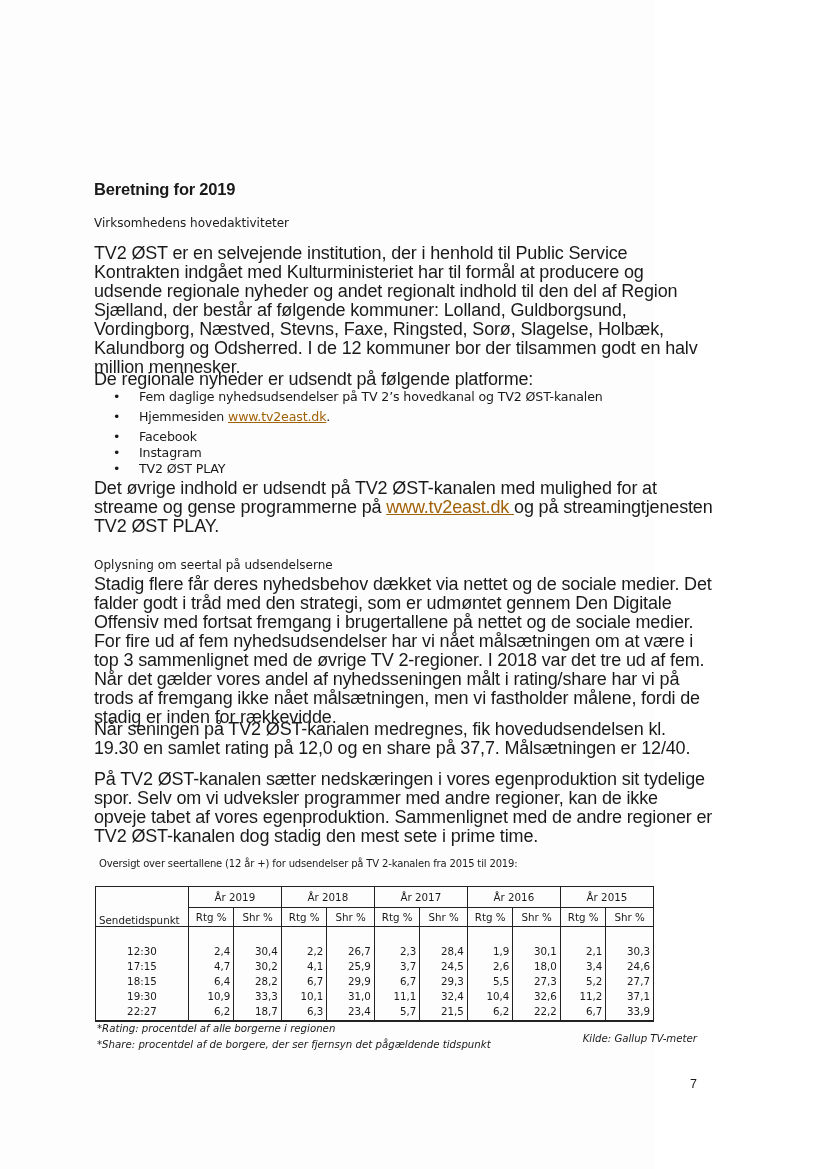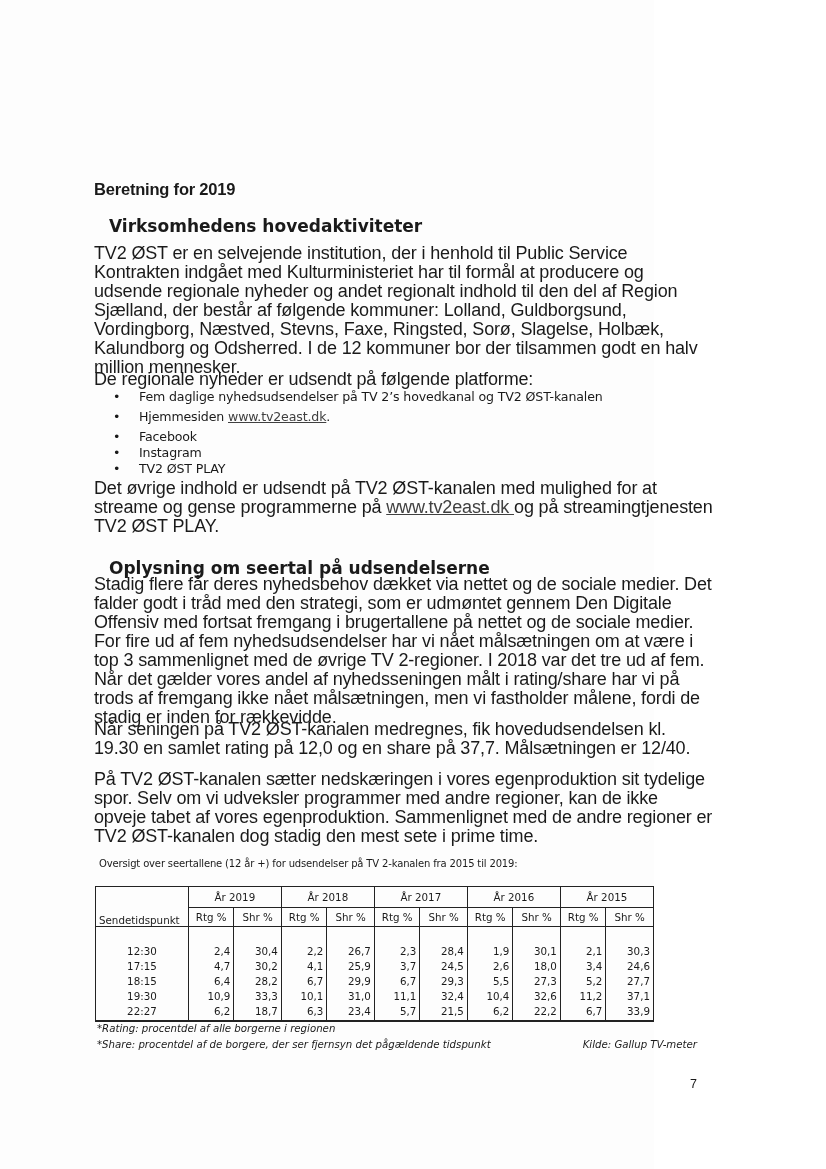--- a/index.html
+++ b/index.html
@@ -1,40 +1,40 @@
 <!DOCTYPE html>
 <html><head>
 <meta charset="utf-8">
 <style>
   html, body { margin: 0; padding: 0; background: #ffffff; }
   body { width: 826px; height: 1169px; position: relative; overflow: hidden; color: #1a1a1a; }
   .page { position: absolute; left: 0; top: 0; width: 654px; height: 1169px; background: #fdfdfd; }
   .title { position: absolute; left: 94px; top: 180px; font-family: "Liberation Sans", sans-serif; font-weight: bold; font-size: 16.5px; letter-spacing: -0.2px; }
-  .h2 { position: absolute; left: 94px; font-family: "DejaVu Sans", sans-serif; font-weight: bold; font-size: 17px; margin-left: 15px; }
+  .h2 { position: absolute; left: 94px; font-family: "DejaVu Sans", sans-serif; font-weight: normal; font-size: 12px; }
   .para { position: absolute; left: 94px; width: 620px; font-family: Liberation Sans, sans-serif; font-size: 18px; line-height: 19px; letter-spacing: -0.15px; }
   .para p { margin: 0; }
   .bullets { position: absolute; left: 113px; top: 389px; margin: 0; padding: 0; list-style: none; font-family: "DejaVu Sans", sans-serif; font-size: 12.6px; letter-spacing: -0.15px; }
   .bullets li { position: relative; padding-left: 26px; height: 16px; line-height: 16px; }
   .bullets li.first { height: 20px; }
   .bullets li .dot { position: absolute; left: 0; top: 0; }
-  a.link { color: #404040; text-decoration: underline; }
+  a.link { color: #a16207; text-decoration: underline; }
   .table-caption { position: absolute; left: 99px; top: 858px; font-family: "DejaVu Sans", sans-serif; font-size: 10px; letter-spacing: -0.15px; }
   table.stats { position: absolute; left: 95px; top: 886px; border-collapse: collapse; font-family: "DejaVu Sans", sans-serif; font-size: 10.3px; }
   table.stats td, table.stats th { border: 1px solid #222; padding: 0 3px; font-weight: normal; height: 18px; }
   table.stats th.year { text-align: center; height: 20px; }
   table.stats th.sub { text-align: center; }
   table.stats th.corner { text-align: left; vertical-align: bottom; width: 88px; }
   table.stats td.time { text-align: center; border-top: none; border-bottom: none; height: 15px; }
   table.stats td.num { text-align: right; border-top: none; border-bottom: none; height: 15px; }
   table.stats tr.first td { padding-top: 16px; }
   table.stats tr.last td { border-bottom: 2px solid #222; padding-bottom: 2px; }
   table.stats col.rtg { width: 55px; }
   table.stats col.shr { width: 58px; }
   .notes { position: absolute; left: 97px; top: 1021px; width: 600px; font-family: "DejaVu Sans", sans-serif; font-style: italic; font-size: 10.2px; line-height: 16px; }
-  .notes .source { position: absolute; right: 0; top: 16px; }
+  .notes .source { position: absolute; right: 0; top: 10px; }
   .page-number { position: absolute; left: 690px; top: 1077px; font-family: "Liberation Sans", sans-serif; font-size: 12.5px; }
 </style>
 </head>
 <body>
 
 <div class="page">
 
   <div class="title">Beretning for 2019</div>
 
   <div class="h2" style="top:216px;">Virksomhedens hovedaktiviteter</div>

